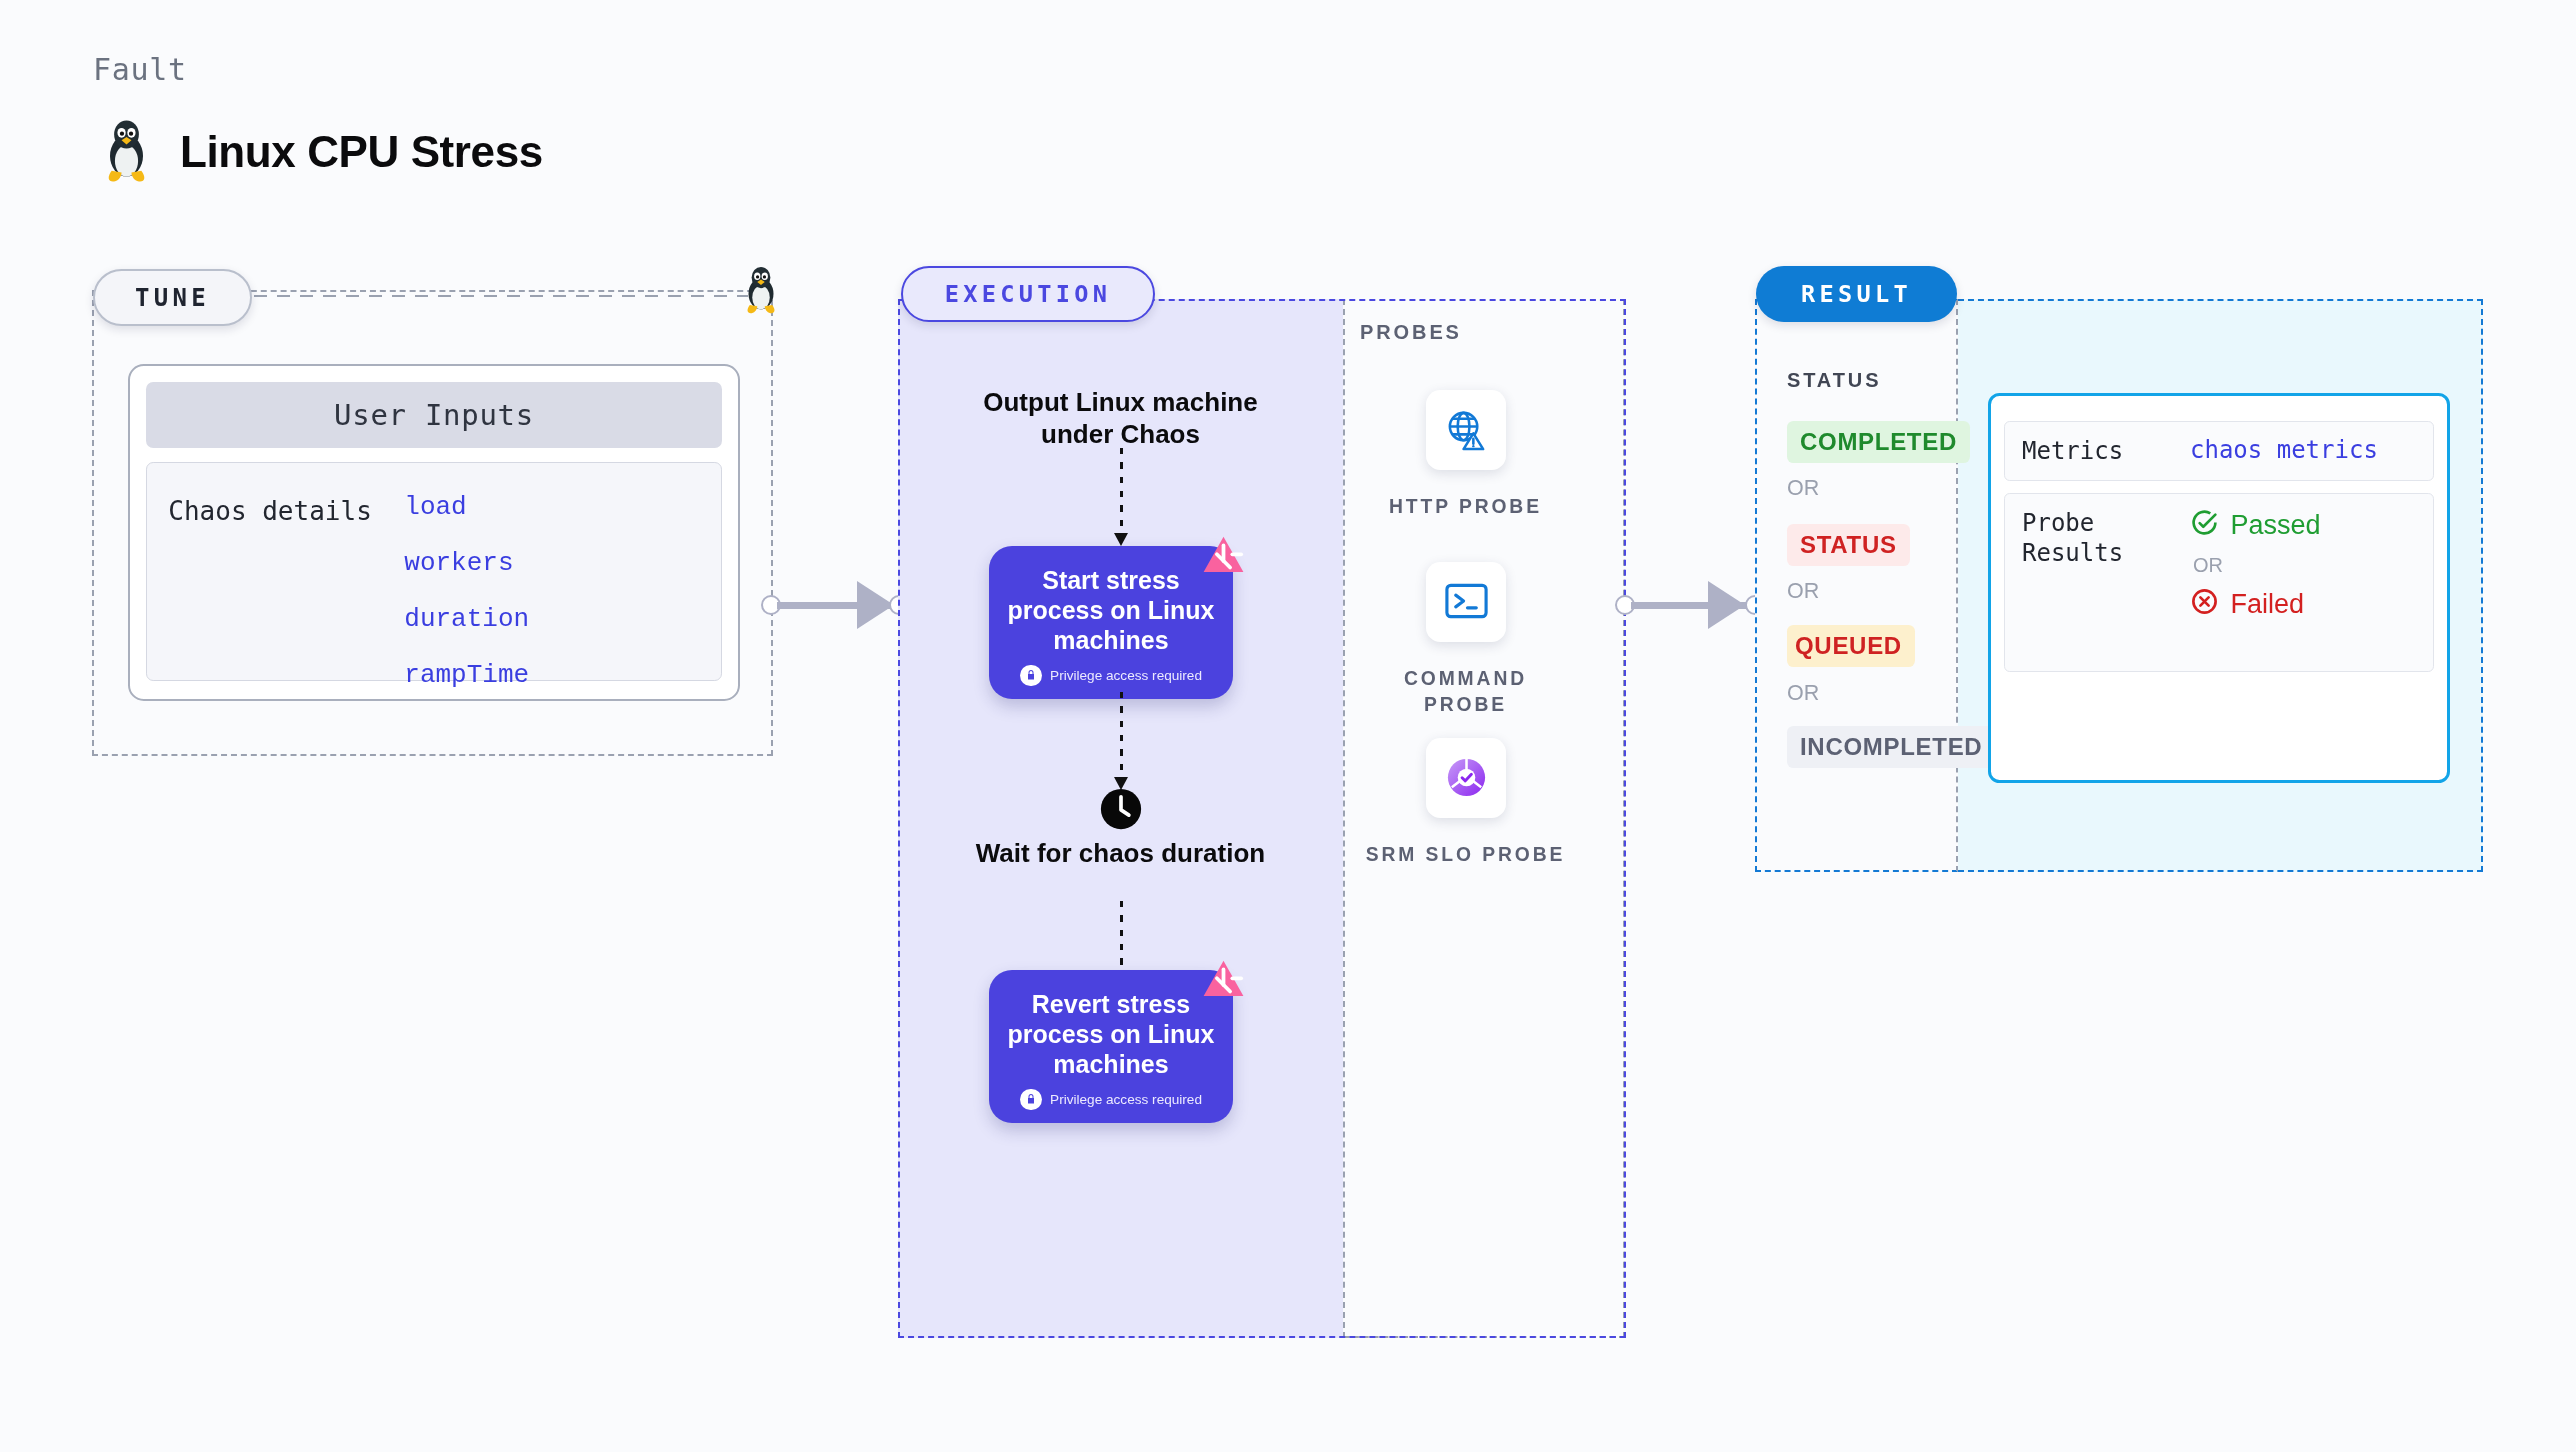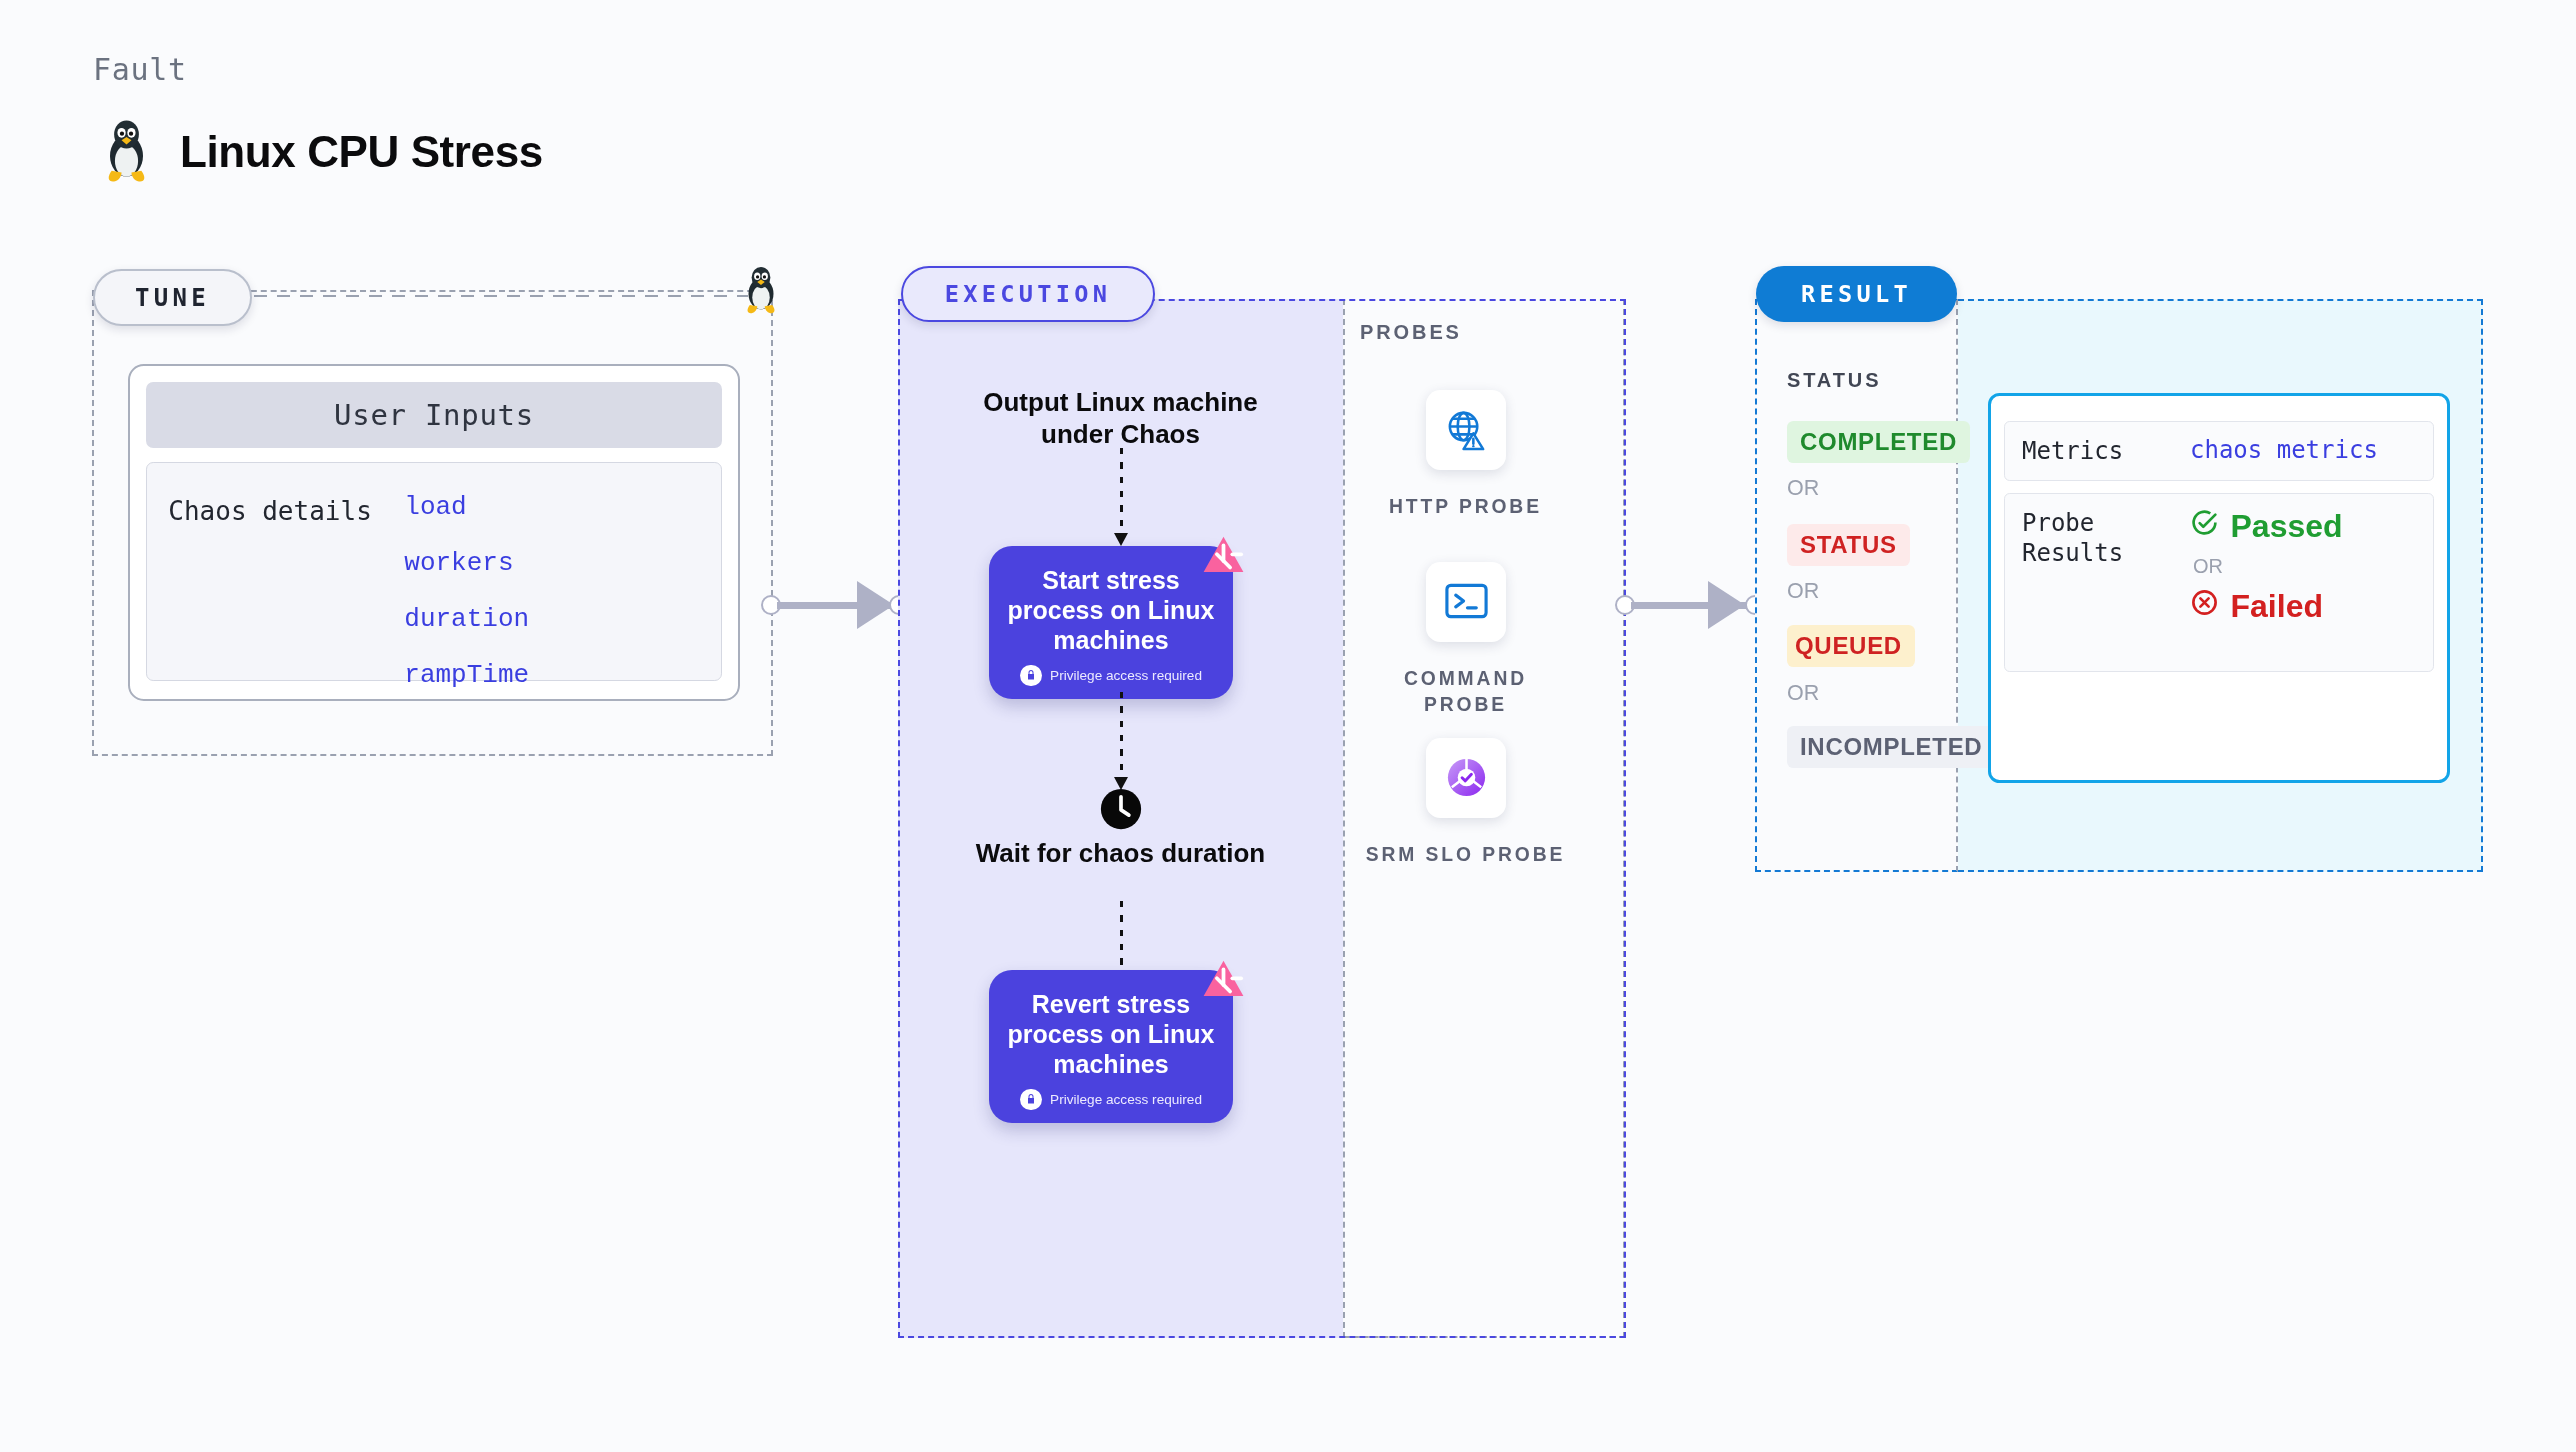--- a/index.html
+++ b/index.html
@@ -109,21 +109,21 @@
     box-sizing: border-box; padding: 13px;
   }
   #output-header {
     height: 64px; background: #d9dbe6; border-radius: 5.7px;
     display: flex; align-items: center; justify-content: center;
     font-family: "DejaVu Sans Mono", monospace; font-size: 29px; color: #3a3f4c;
   }
   .out-row { margin-top: 11.5px; background: #fafbfd; border: 1.4px solid #e2e5ec; border-radius: 5.7px; box-sizing: border-box; padding: 14.3px 17px; display: flex; }
   .out-key { width: 168px; font-family: "DejaVu Sans Mono", monospace; font-size: 24px; color: #22262f; line-height: 1.25; }
   .out-val-metrics { font-family: "DejaVu Sans Mono", monospace; font-size: 24px; color: #3a3ee0; }
-  .probe-result-line { display: flex; align-items: center; gap: 11.5px; font-size: 32px; font-weight: 700; }
+  .probe-result-line { display: flex; align-items: center; gap: 11.5px; font-size: 27px; font-weight: 400; }
   .pr-or { font-size: 20px; color: #9aa0ae; margin: 10px 0 10px 2.9px; }
 
   
   .conn { position: absolute; height: 7.2px; background: #aeb1c6; }
   .conn-dot { position: absolute; width: 20px; height: 20px; border-radius: 50%; background: #fff; border: 2.9px solid #aeb1c6; box-sizing: border-box; }
   .conn-head { position: absolute; width: 0; height: 0; border-top: 24px solid transparent; border-bottom: 24px solid transparent; border-left: 37px solid #aeb1c6; }
 </style>
 </head>
 <body>
 

